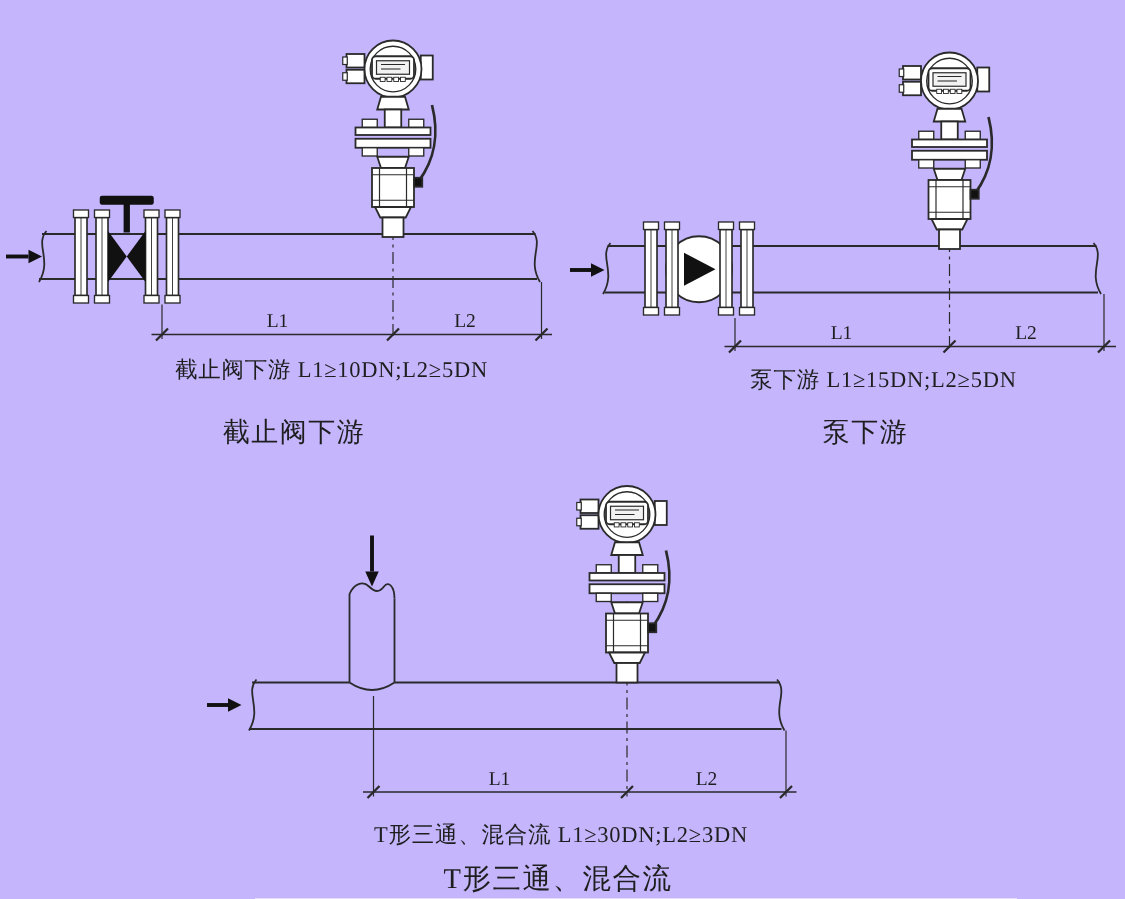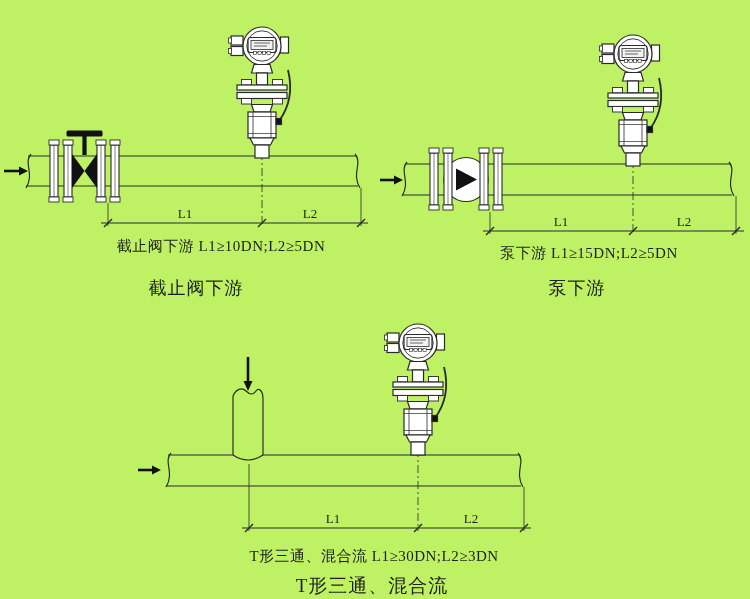--- a/index.html
+++ b/index.html
@@ -1,16 +1,16 @@
 <!DOCTYPE html>
 <html><head>
 <meta charset="utf-8">
 <style>
   html,body{margin:0;padding:0;background:#fff;}
-  .canvas{position:relative;width:750px;height:599px;background:#bef264;overflow:hidden;
+  .canvas{position:relative;width:750px;height:599px;background:#c4b5fd;overflow:hidden;
           font-family:"Liberation Serif","DejaVu Serif",serif;}
   svg{position:absolute;left:0;top:0;}
   text{fill:#1e1e1e;}
   .spec-text{font-size:15px;letter-spacing:0.5px;}
   .caption-text{font-size:18px;letter-spacing:1px;}
   .dim-label{font-size:13px;}
 </style>
 </head>
 <body>
 

